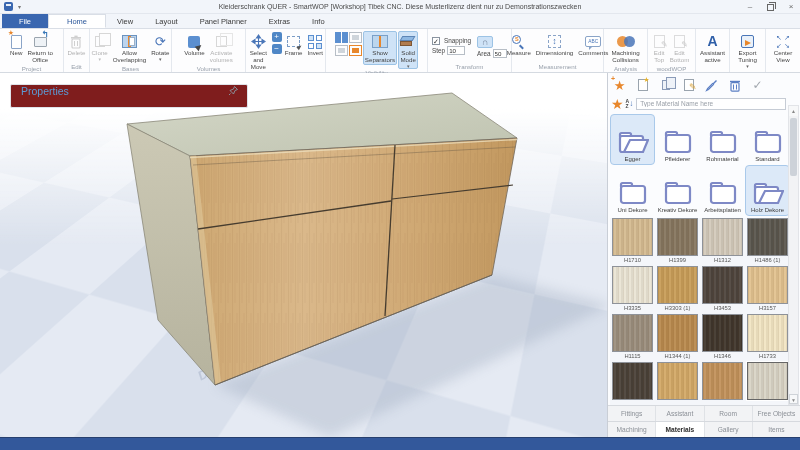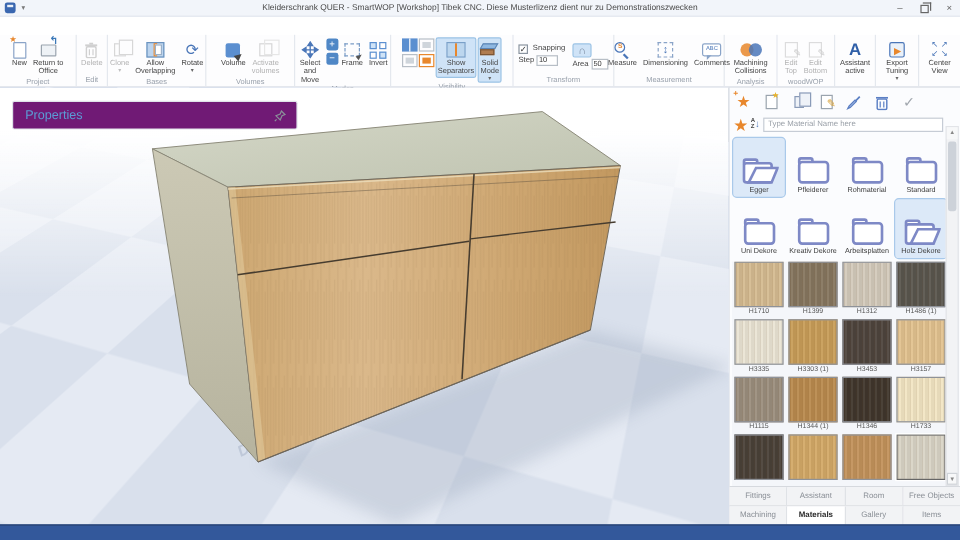--- a/index.html
+++ b/index.html
@@ -88,21 +88,21 @@
   .tf-row { display:flex; align-items:center; gap:2px; font-size:6.4px; color:#454545; margin:1px 0; }
   .tf-input { width:18px; height:9px; border:1px solid #b7bec6; font-size:6.2px; padding:0 1px; color:#333; background:#fff; }
   .archbtn { width:16px; height:12px; background:#cfe3f7; border:1px solid #9cc3e5; border-radius:2px; color:#7a8aa0; font-size:9px; line-height:10px; text-align:center; }
 
   
   .viewport { position:absolute; left:0; top:73px; width:608px; height:364px; overflow:hidden; background:#eef1f7; border-right:1px solid #c9ced6; }
   .floor { position:absolute; left:-600px; top:30px; width:2200px; height:1500px;
            background:repeating-conic-gradient(#d9e0ec 0% 25%, #e5eaf3 0% 50%); background-size:130px 130px;
            transform:perspective(430px) rotateX(56deg) rotateZ(14deg); transform-origin:50% 0; }
   .haze { position:absolute; inset:0; background:linear-gradient(180deg,#ffffff 0%,#ffffff 10%,rgba(255,255,255,0) 48%); }
-  .props { position:absolute; left:10px; top:11px; width:238px; height:24px; background:#701a75; border:1px solid #dfe3e9; border-radius:2px; display:flex; align-items:center; z-index:6; }
+  .props { position:absolute; left:10px; top:11px; width:238px; height:24px; background:#7f1d1d; border:1px solid #dfe3e9; border-radius:2px; display:flex; z-index:6; }
   .props-label { font-size:10.5px; color:#5b9bd5; padding-left:10px; flex:1; }
   .props-pin { margin-right:8px; }
   .dresser-label { position:absolute; left:196px; top:284px; z-index:2; font-size:13px; font-weight:bold; color:#bcc6d7; letter-spacing:1px; transform:rotate(-26deg) skewX(-8deg); opacity:.9; }
   .cab { position:absolute; left:0; top:0; z-index:3; }
 
   
   .rightpanel { position:absolute; left:608px; top:73px; width:192px; height:364px; background:#fbfcfe; }
   .mat-toolbar { position:absolute; left:0; top:2px; width:192px; height:20px; display:flex; align-items:center; gap:8px; padding-left:4px; }
   .mti { width:15px; height:15px; display:flex; align-items:center; justify-content:center; position:relative; }
   .tb-star { color:#e8872c; font-size:13px; }
@@ -157,20 +157,29 @@
     <div class="appicon"></div>
     <span class="qat-caret">▾</span>
     <div class="title-text">Kleiderschrank QUER - SmartWOP [Workshop] Tibek CNC. Diese Musterlizenz dient nur zu Demonstrationszwecken</div>
     <div class="wincontrols">
       <span class="wc">–</span>
       <span class="wc-restore"></span>
       <span class="wc">×</span>
     </div>
   </div>
 
+  <div class="tabrow">
+    <div class="filetab">File</div>
+    <div class="mtab active">Home</div>
+    <div class="mtab">View</div>
+    <div class="mtab">Layout</div>
+    <div class="mtab">Panel Planner</div>
+    <div class="mtab">Extras</div>
+    <div class="mtab">Info</div>
+  </div>
 
   <div class="ribbon">
 
     <div class="rgroup" style="width:64px">
       <div class="rbuttons">
         <div class="rbtn">
           <div class="ricon">
               <div class="ic-page"></div>
               <span class="ic-star-mini">★</span>
             </div>

